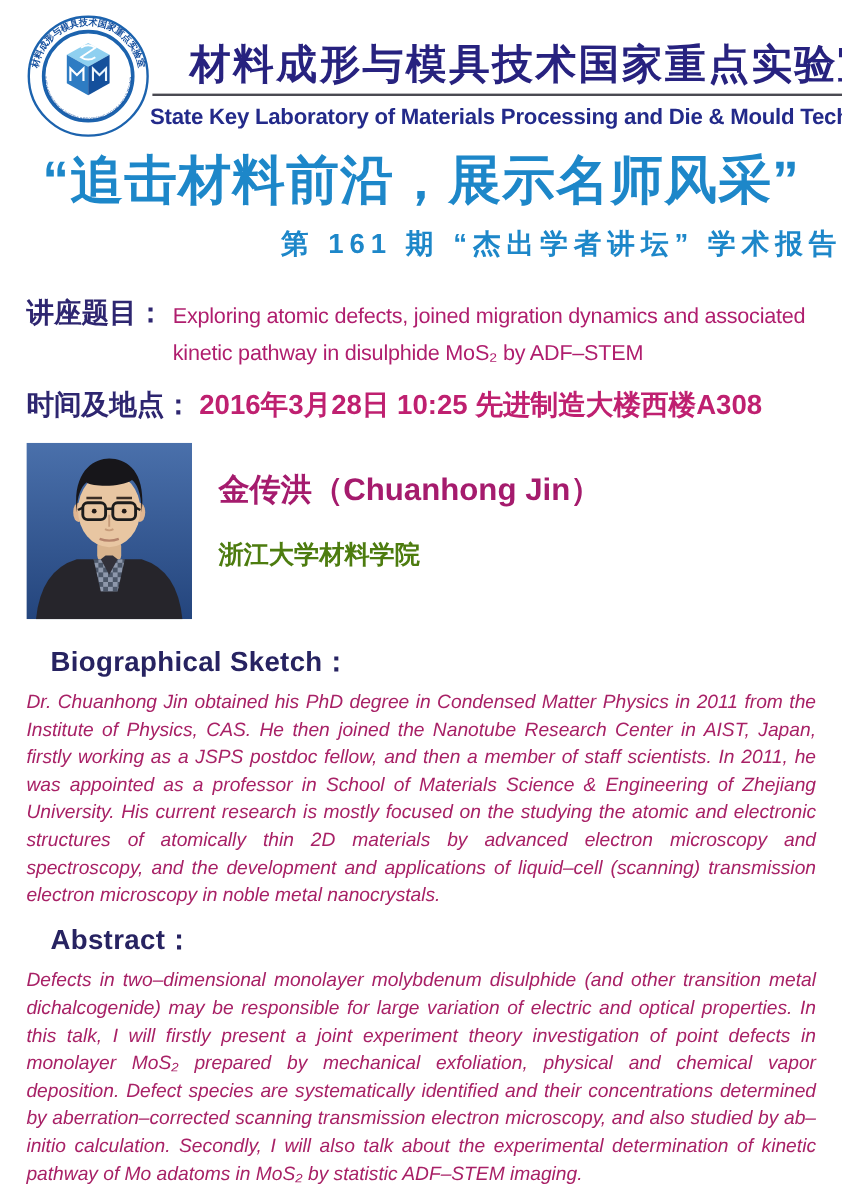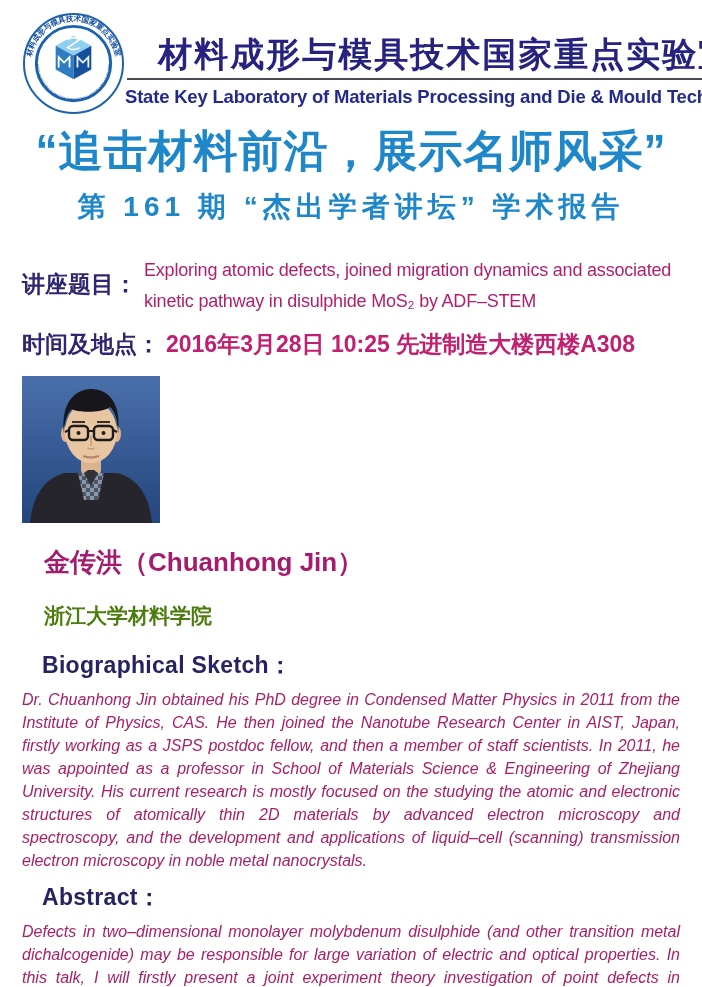--- a/index.html
+++ b/index.html
@@ -20,41 +20,41 @@
     font-size:18.5px; font-weight:700; color:#232a8a; white-space:nowrap;
     letter-spacing:-0.2px;
   }
   
   .banner { text-align:center; margin-top:8px; }
   .banner-quote {
     font-size:44px; font-weight:700; color:#1d87c9; letter-spacing:1px;
     line-height:1.25; white-space:nowrap;
   }
   .banner-session {
-    font-size:28px; font-weight:700; color:#1d87c9; letter-spacing:5px;
-    margin-top:10px; white-space:nowrap;
+    font-size:23px; font-weight:700; color:#1d87c9; letter-spacing:5px;
+    margin-top:10px; white-space:nowrap;text-align:right;
   }
   
   .content { padding:0 22px; }
-  .detail-row { display:flex; align-items:center; }
+  .detail-row { display:flex; align-items:flex-start; }
   .row-topic { margin-top:26px; }
   .row-time  { margin-top:12px; align-items:baseline;text-align:right; }
   .detail-label {
     flex:none; font-size:23px; font-weight:700; color:#2e2670;
     white-space:nowrap; line-height:1.35;
   }
   .topic-label { width:122px; }
   .topic-lines { font-size:18px; color:#b01e6e; letter-spacing:-0.2px; line-height:1.72; padding-top:3px; }
   .topic-line { white-space:nowrap; }
   .time-value {
     font-size:23px; font-weight:600; color:#bf2070; white-space:nowrap;
     padding-left:6px; line-height:1.35;
   }
   
-  .speaker { display:flex; margin:16px 0 0 22px;flex-direction:column; }
+  .speaker { display:flex; margin:16px 0 0 22px; }
   .photo { flex:none; width:138px; height:147px; display:block; }
   .speaker-info { padding:22px 0 0 22px; }
   .speaker-name { font-size:26px; font-weight:600; color:#a51b6d; white-space:nowrap; }
   .speaker-affiliation { font-size:21px; font-weight:600; color:#4d7c0f; margin-top:22px; white-space:nowrap; }
   
   .section-heading {
     font-size:23px; font-weight:700; color:#272361; letter-spacing:0.3px;margin-left:20px;
   }
   .bio-section { margin-top:20px; }
   .abstract-section { margin-top:10px; }

